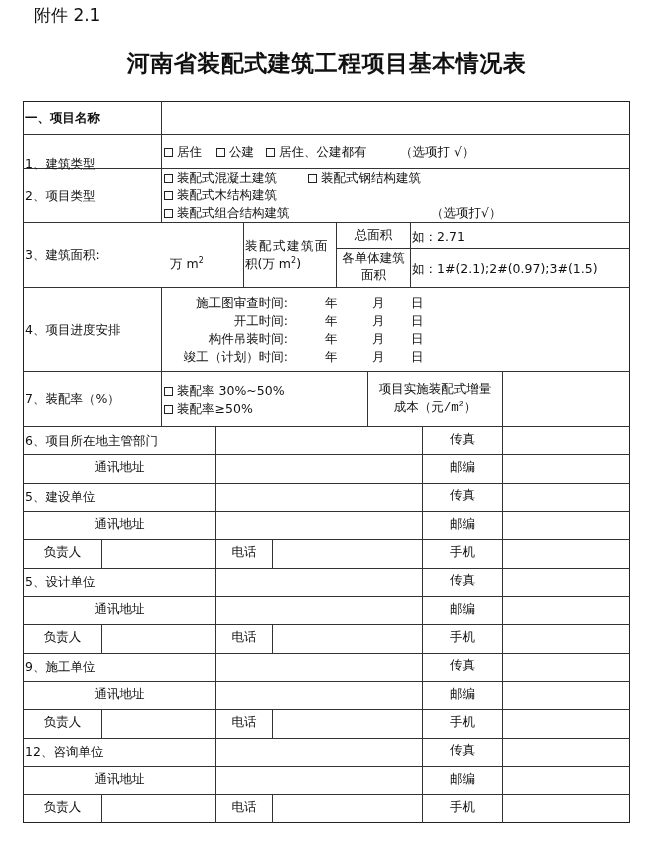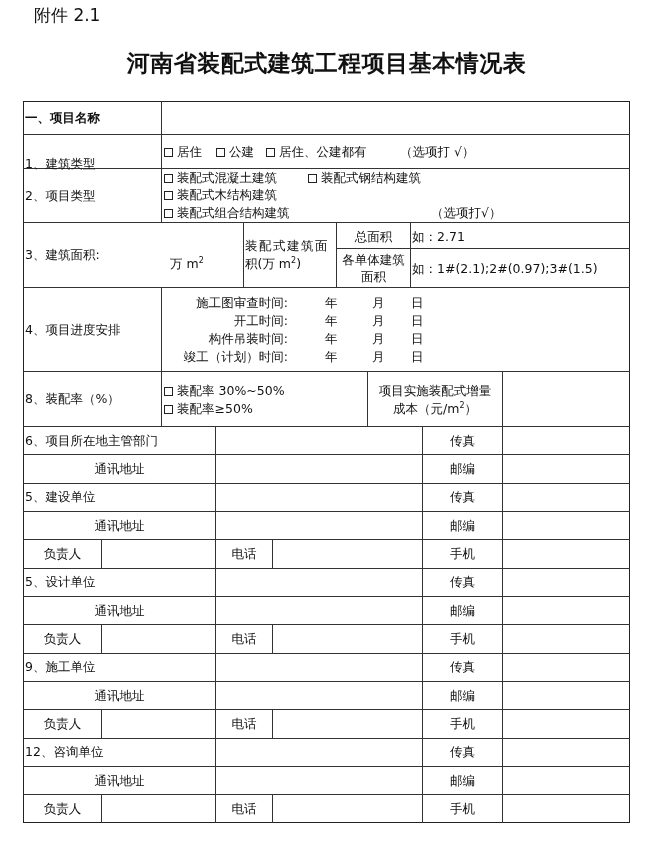--- a/index.html
+++ b/index.html
@@ -7,21 +7,21 @@
          font-family: "DejaVu Serif", "Liberation Serif", serif; color:#111; }
   .annex { position:absolute; left:34px; top:4px; font-size:17px; font-family:"DejaVu Sans","Liberation Sans",sans-serif; }
   .title { position:absolute; left:0; width:653px; top:48px; text-align:center; font-size:23px; font-weight:bold; letter-spacing:0.5px; }
   .tbl { position:absolute; left:23px; top:101px; width:607px; height:722px; border:1.5px solid #222; box-sizing:border-box; }
   .ln-h { position:absolute; height:0; border-top:1px solid #333; }
   .ln-v { position:absolute; width:0; border-left:1px solid #333; }
   .t { position:absolute; font-size:12.5px; line-height:15px; white-space:nowrap; font-family:"DejaVu Sans","Liberation Sans",sans-serif; }
   .b { font-weight:bold; }
   .box { display:inline-block; width:9px; height:9px; border:1px solid #222; margin-right:4px; vertical-align:-1px; box-sizing:border-box; }
   sup { font-size:8px; line-height:0; }
-  .c { text-align:center; }
+  .c { text-align:center;font-family:Liberation Mono, monospace; }
 </style>
 </head>
 <body>
 
 <div class="annex">附件 2.1</div>
 <div class="title">河南省装配式建筑工程项目基本情况表</div>
 
 <div class="tbl"></div>
 
 <div class="ln-h" style="left:23px;width:607px;top:134px"></div>
@@ -77,21 +77,21 @@
 <div class="t" style="left:411px;top:313px">日</div>
 <div class="t" style="right:365px;top:331px">构件吊装时间:</div>
 <div class="t" style="left:325px;top:331px">年</div>
 <div class="t" style="left:372px;top:331px">月</div>
 <div class="t" style="left:411px;top:331px">日</div>
 <div class="t" style="right:365px;top:349px">竣工（计划）时间:</div>
 <div class="t" style="left:325px;top:349px">年</div>
 <div class="t" style="left:372px;top:349px">月</div>
 <div class="t" style="left:411px;top:349px">日</div>
 
-<div class="t" style="left:25px;top:391px">8、装配率（%）</div>
+<div class="t" style="left:25px;top:391px">7、装配率（%）</div>
 <div class="t" style="left:164px;top:383px"><span class="box"></span><span>装配率 30%~50%</span></div>
 <div class="t" style="left:164px;top:401px"><span class="box"></span><span>装配率≥50%</span></div>
 <div class="t c" style="left:368px;width:134px;top:383px">项目实施装配式增量</div>
 <div class="t c" style="left:368px;width:134px;top:401px"><span>成本（元/m</span><sup>2</sup><span>）</span></div>
 <div class="t" style="left:504px;top:374px;width:124px;height:50px"></div>
 
 <div class="ln-h" style="left:23px;width:607px;top:454px"></div>
 <div class="ln-h" style="left:23px;width:607px;top:483px"></div>
 <div class="ln-h" style="left:23px;width:607px;top:511px"></div>
 <div class="ln-h" style="left:23px;width:607px;top:539px"></div>

